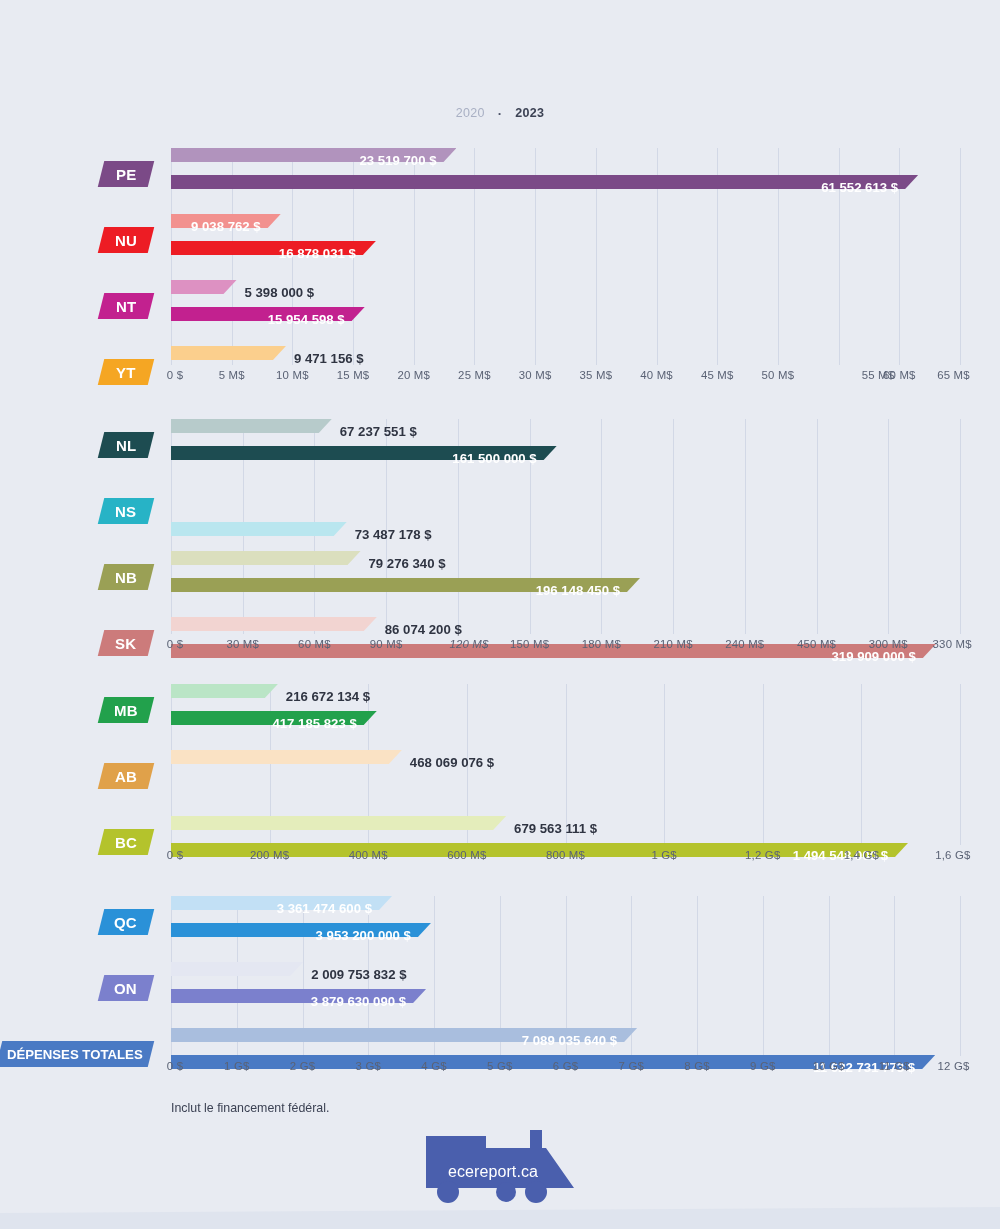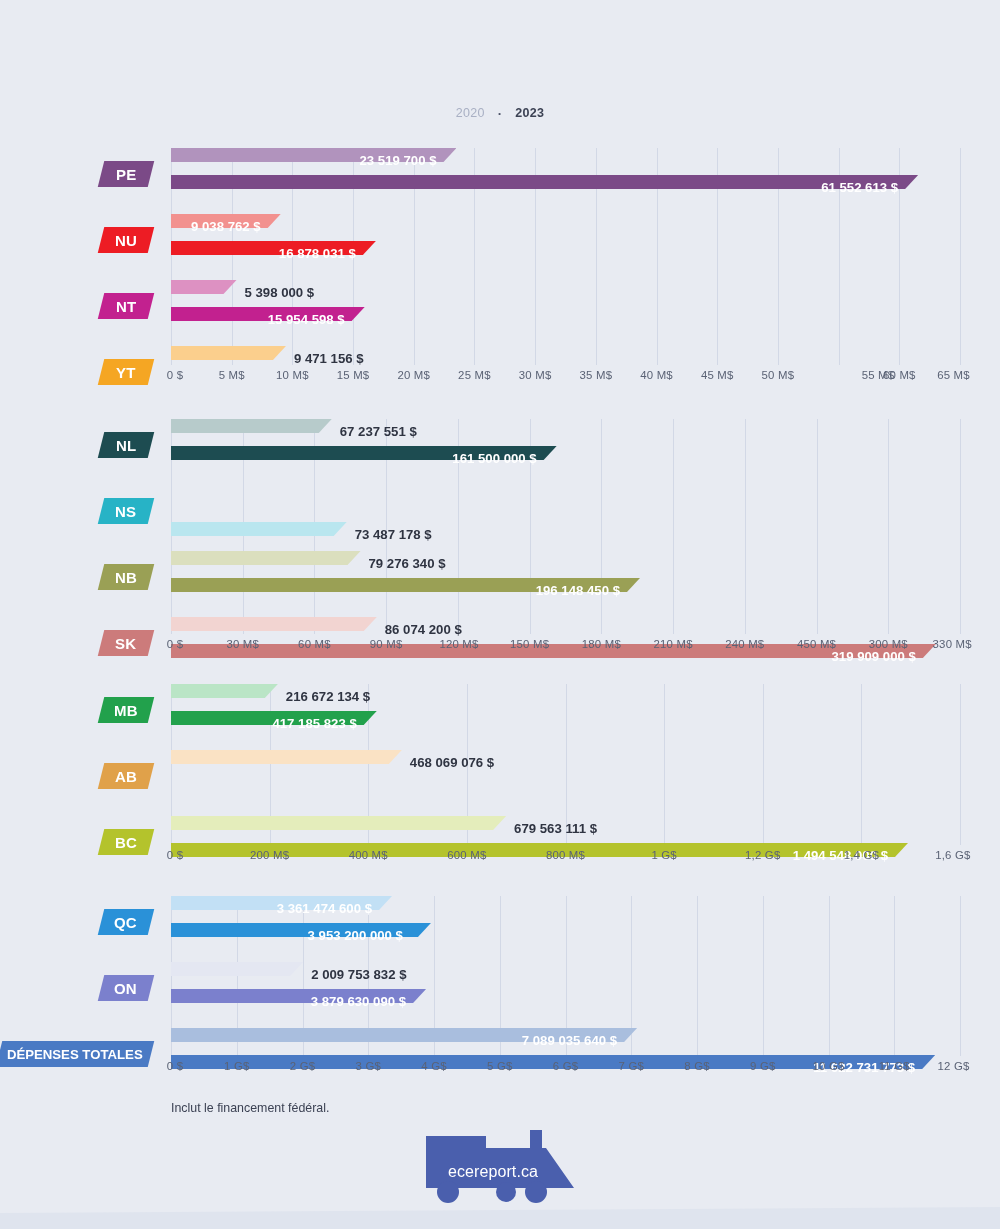--- a/index.html
+++ b/index.html
@@ -248,21 +248,21 @@
           <div class="bar" style="left: 171px; top: 27px; width: 764.873px;">
             <div class="fill" style="width: 764.873px; background: rgb(204, 123, 123);"></div>
             <div class="val inside" style="right: 20px;">319 909 000 $</div>
           </div>
         </div>
         <div class="axis" style="top: 219px; width: 789px;">
           <div class="tick" style="left: 0px; transform: translateX(-26%);">0  $</div>
           <div class="tick" style="left: 71.7273px;">30 M$</div>
           <div class="tick" style="left: 143.455px;">60 M$</div>
           <div class="tick" style="left: 215.182px;">90 M$</div>
-          <div class="tick" style="left: 288px;">120 M$</div>
+          <div class="tick" style="left: 298px; font-style: italic;">120 M$</div>
           <div class="tick" style="left: 358.636px;">150 M$</div>
           <div class="tick" style="left: 430.364px;">180 M$</div>
           <div class="tick" style="left: 502.091px;">210 M$</div>
           <div class="tick" style="left: 573.818px;">240 M$</div>
           <div class="tick" style="left: 645.545px;">450 M$</div>
           <div class="tick" style="left: 717.273px;">300 M$</div>
           <div class="tick" style="left: 789px; transform: translateX(-70%);">330 M$</div>
         </div>
       </div>
       <div class="group" style="top: 684px; height: 185px;">
@@ -343,21 +343,21 @@
         <div class="row" style="position: absolute; left: 0px; top: 0px; width: 1000px; height: 53px;">
           <div class="badge" style="width: 50px; left: 101px; top: 13px; background: rgb(42, 145, 216);">
             <span>QC</span>
           </div>
           <div class="bar" style="left: 171px; top: 0px; width: 221.017px;">
             <div class="fill" style="width: 221.017px; background: rgb(194, 224, 245);"></div>
             <div class="val inside" style="right: 20px;">3 361 474 600 $</div>
           </div>
           <div class="bar" style="left: 171px; top: 27px; width: 259.923px;">
             <div class="fill" style="width: 259.923px; background: rgb(42, 145, 216);"></div>
-            <div class="val inside" style="right: 28px; margin-left: 8px;">3 953 200 000 $</div>
+            <div class="val inside" style="right: 20px; margin-left: 8px;">3 953 200 000 $</div>
           </div>
         </div>
         <div class="row" style="position: absolute; left: 0px; top: 66px; width: 1000px; height: 53px;">
           <div class="badge" style="width: 50px; left: 101px; top: 13px; background: rgb(123, 128, 205);">
             <span>ON</span>
           </div>
           <div class="bar" style="left: 171px; top: 0px; width: 132.141px;">
             <div class="fill" style="width: 132.141px; background: rgb(228, 231, 242);"></div>
             <div class="val outside" style="left: 140.141px;">2 009 753 832 $</div>
           </div>

